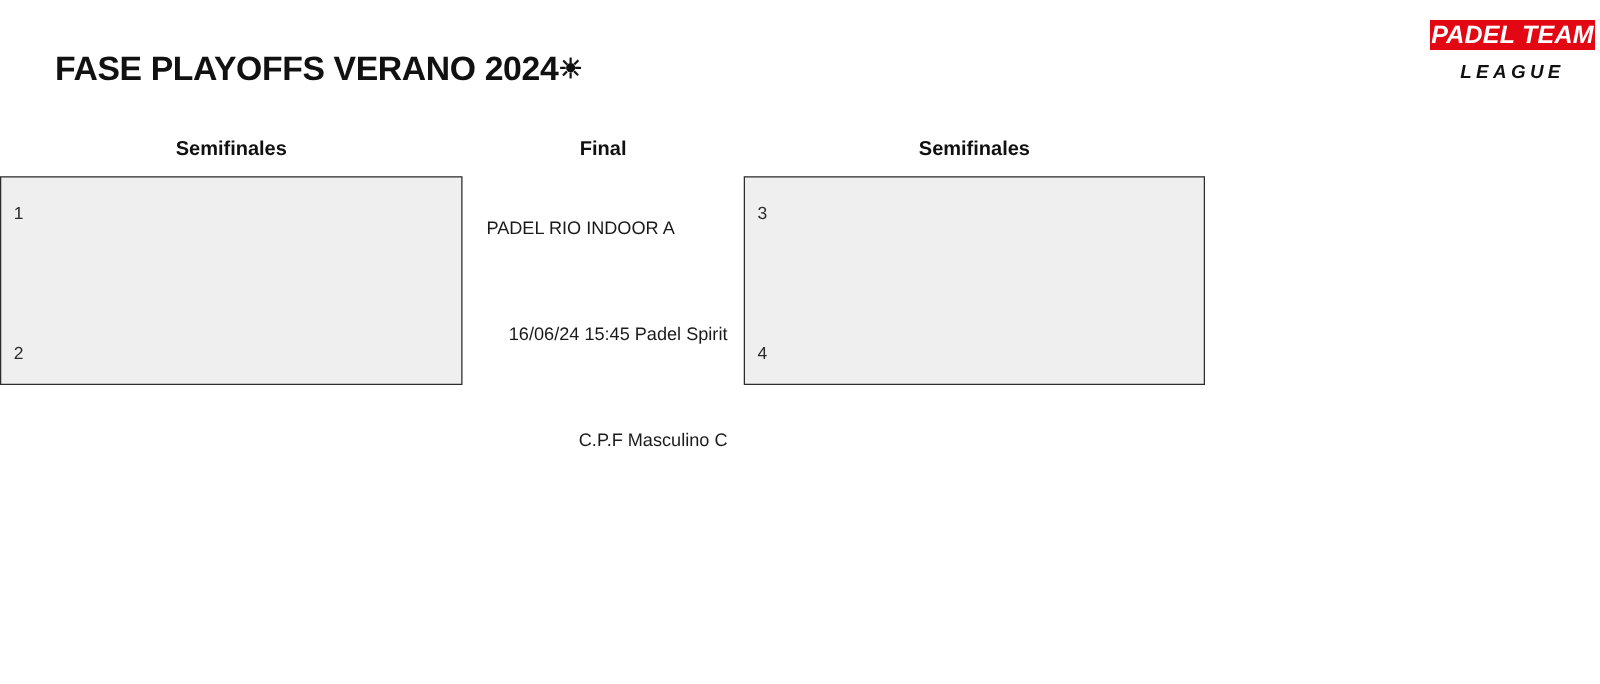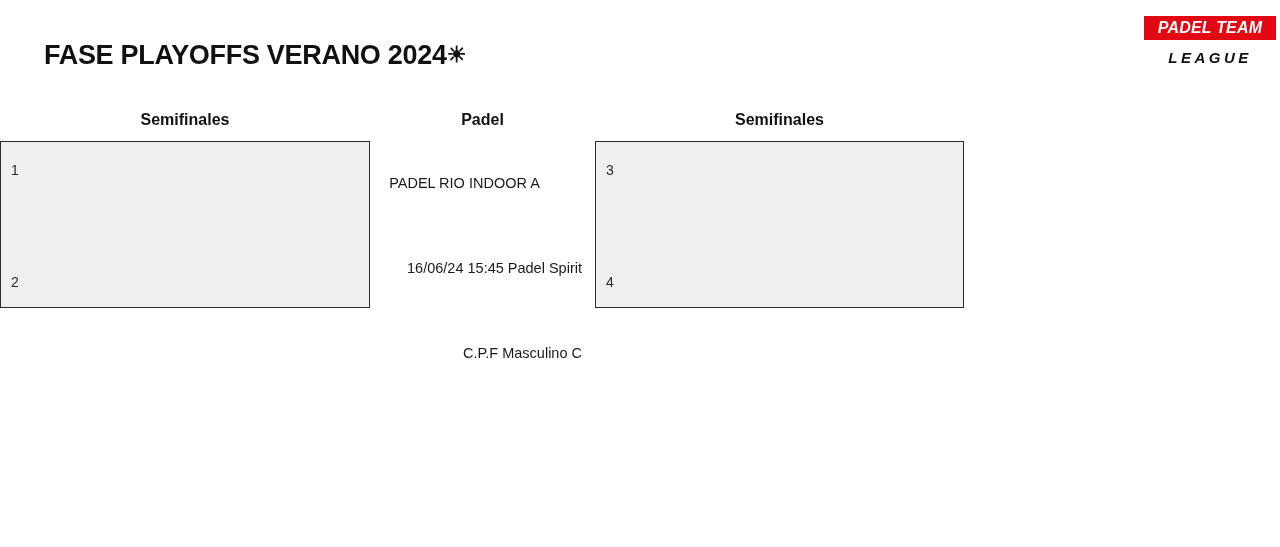--- a/index.html
+++ b/index.html
@@ -49,21 +49,21 @@
     width: 132px;
     height: 24px;
     background: #e30613;
     display: flex;
     align-items: center;
     justify-content: center;
     box-sizing: border-box;
   }
   .logo-top-text {
     color: #ffffff;
-    font-size: 16px;
+    font-size: 20px;
     font-weight: 700;
     font-style: italic;
     letter-spacing: 0.2px;
     line-height: 1;
     font-family: "Liberation Sans", sans-serif;
   }
   .logo-bottom {
     width: 132px;
     height: 18px;
     margin-top: 2px;
@@ -159,21 +159,21 @@
 <div class="logo">
   <div class="logo-top">
     <span class="logo-top-text">PADEL TEAM</span>
   </div>
   <div class="logo-bottom">
     <span class="logo-bottom-text">LEAGUE</span>
   </div>
 </div>
 
 <div class="round-label round-left">Semifinales</div>
-<div class="round-label round-center">Padel</div>
+<div class="round-label round-center">Final</div>
 <div class="round-label round-right">Semifinales</div>
 
 <div class="bracket-box box-left">
   <span class="seed seed-top">1</span>
   <span class="seed seed-bottom">2</span>
 </div>
 
 <div class="bracket-box box-right">
   <span class="seed seed-top">3</span>
   <span class="seed seed-bottom">4</span>

